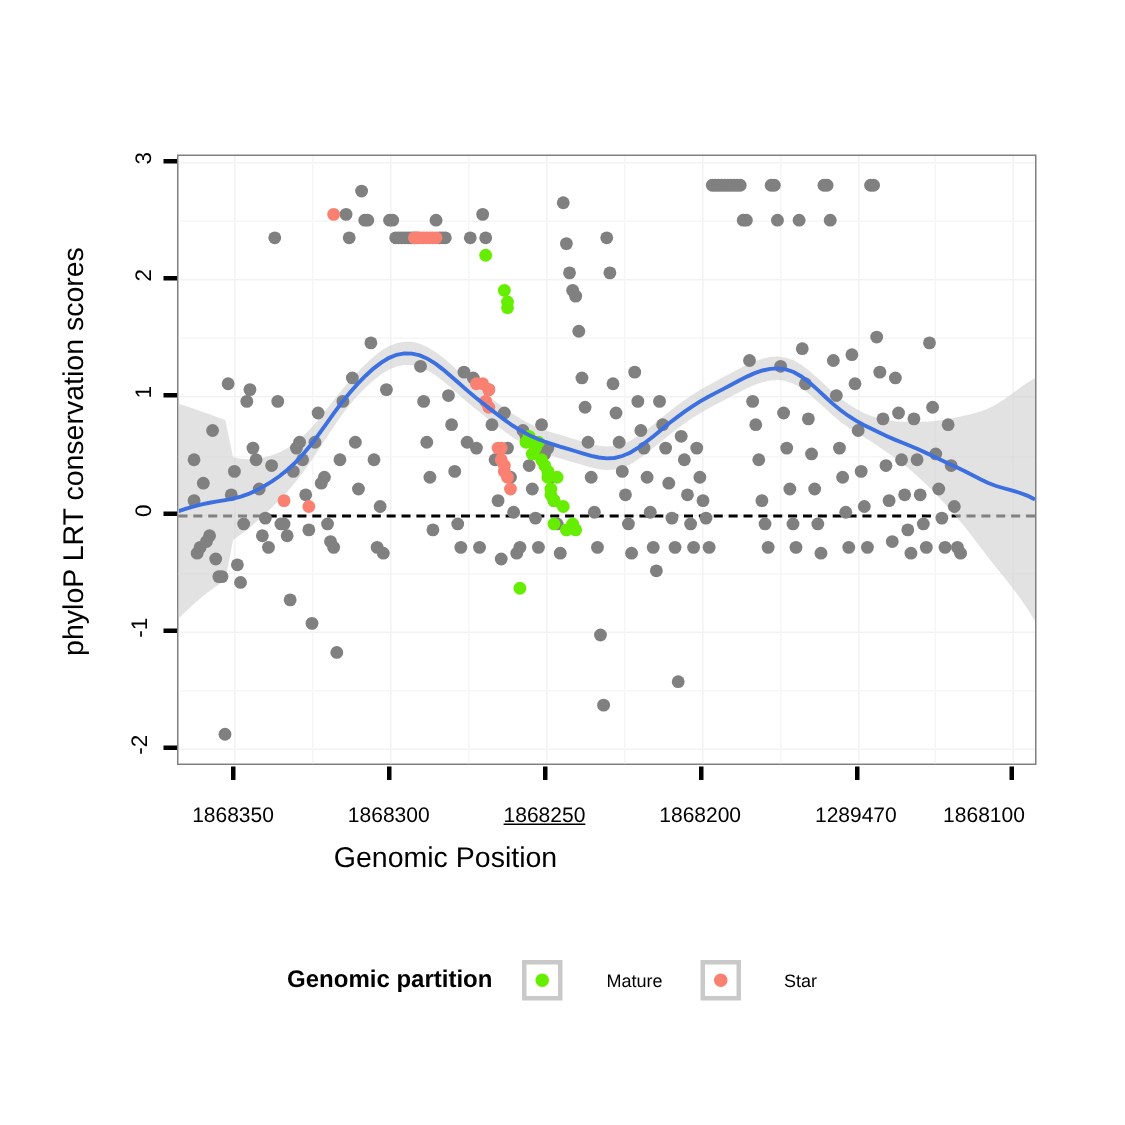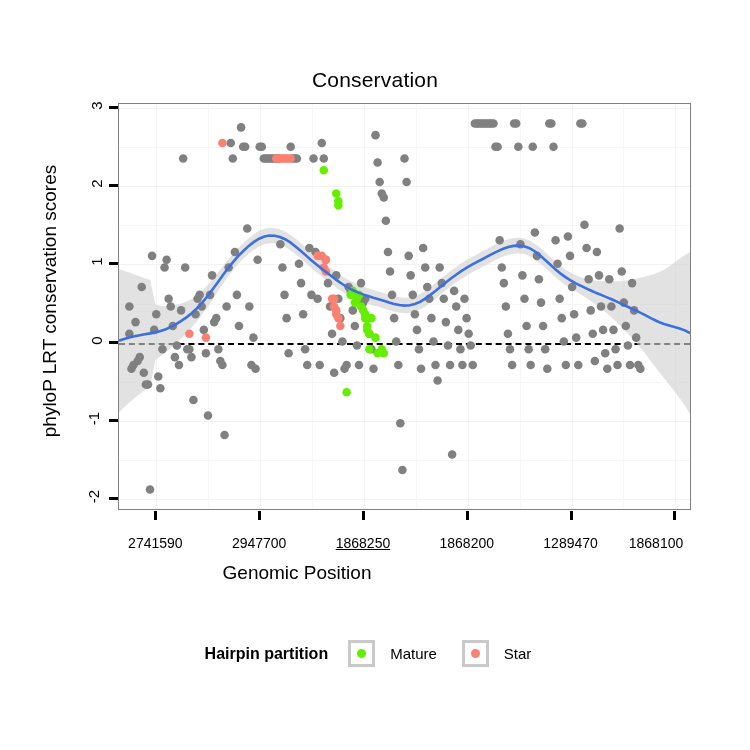--- a/index.html
+++ b/index.html
@@ -73,28 +73,27 @@
     font-size:17px;color:#000;
   }
   .legend-title{font-weight:bold;font-size:16px;margin-right:9px;}
   .legend-key{
     width:27px;height:27px;background:#ffffff;
     border:3px solid #c9c9c9;
     display:flex;align-items:center;justify-content:center;
     box-sizing:border-box;
   }
   .legend-dot{width:9px;height:9px;border-radius:50%;}
-  .legend-label{margin-right:14px;margin-left:4px;font-size:15px;}
+  .legend-label{margin-right:14px;margin-left:18px;font-size:12px;}
 </style>
 </head>
 <body>
 
 <div id="root">
 
-  <div class="chart-title">Conservation</div>
 
   <div class="axis-title-y">phyloP LRT conservation scores</div>
 
   <div id="yticks">
       <div class="ytick-mark" style="top: 497.26px;"></div>
       <div class="ytick-label" style="top: 488.26px;"><span>-2</span></div>
       <div class="ytick-mark" style="top: 418.99px;"></div>
       <div class="ytick-label" style="top: 409.99px;"><span>-1</span></div>
       <div class="ytick-mark" style="top: 340.721px;"></div>
       <div class="ytick-label" style="top: 331.721px;"><span>0</span></div>
@@ -428,37 +427,37 @@
         <circle cx="218.0" cy="211.3" r="4.3" fill="#FA8072"></circle>
         <circle cx="220.1" cy="215.2" r="4.3" fill="#FA8072"></circle>
         <circle cx="222.1" cy="223.1" r="4.3" fill="#FA8072"></circle>
         <circle cx="87.2" cy="234.8" r="4.3" fill="#FA8072"></circle>
         <path d="M0.0 237.9 L5.2 236.2 L10.4 234.7 L15.6 233.4 L20.8 232.3 L26.0 231.4 L31.3 230.5 L36.5 229.5 L41.7 228.2 L46.9 226.4 L52.1 224.0 L57.3 221.2 L62.5 218.0 L67.7 214.4 L72.9 210.2 L78.1 205.4 L83.3 199.8 L88.6 193.5 L93.8 186.5 L99.0 179.3 L104.2 172.0 L109.4 165.0 L114.6 158.6 L119.8 152.7 L125.0 147.4 L130.2 142.6 L135.4 138.6 L140.6 135.4 L145.9 133.2 L151.1 132.2 L156.3 132.4 L161.5 133.6 L166.7 135.9 L171.9 139.1 L177.1 143.1 L182.3 147.5 L187.5 152.1 L192.7 156.7 L197.9 161.1 L203.2 165.3 L208.4 169.4 L213.6 173.4 L218.8 177.3 L224.0 180.9 L229.2 184.1 L234.4 186.9 L239.6 189.3 L244.8 191.3 L250.0 193.0 L255.2 194.7 L260.5 196.2 L265.7 197.8 L270.9 199.4 L276.1 200.9 L281.3 202.0 L286.5 202.6 L291.7 202.3 L296.9 201.0 L302.1 198.8 L307.3 195.6 L312.5 191.8 L317.8 187.7 L323.0 183.4 L328.2 179.1 L333.4 175.1 L338.6 171.3 L343.8 167.7 L349.0 164.4 L354.2 161.5 L359.4 158.7 L364.6 156.0 L369.8 153.2 L375.1 150.4 L380.3 147.8 L385.5 145.5 L390.7 143.7 L395.9 142.6 L401.1 142.3 L406.3 142.9 L411.5 144.7 L416.7 147.7 L421.9 151.6 L427.1 156.2 L432.4 161.1 L437.6 165.9 L442.8 170.2 L448.0 174.0 L453.2 177.3 L458.4 180.2 L463.6 182.8 L468.8 185.3 L474.0 187.7 L479.2 190.0 L484.4 192.1 L489.7 194.3 L494.9 196.5 L500.1 198.9 L505.3 201.4 L510.5 203.8 L515.7 206.3 L520.9 208.7 L526.1 211.2 L531.3 213.9 L536.5 216.6 L541.7 219.1 L547.0 221.1 L552.2 222.6 L557.4 224.0 L562.6 225.6 L567.8 227.5 L573.0 230.1" fill="none" stroke="#3C6FE0" stroke-width="2.6"></path>
       </svg>
   </div>
 
   <div id="xticks">
       <div class="xtick-mark" style="left: 154.37px;"></div>
-      <div class="xtick-label" style="left: 155.37px;">2741590</div>
+      <div class="xtick-label" style="left: 155.37px;">1868350</div>
       <div class="xtick-mark" style="left: 258.174px;"></div>
-      <div class="xtick-label" style="left: 259.174px;">2947700</div>
+      <div class="xtick-label" style="left: 259.174px;">1868300</div>
       <div class="xtick-mark" style="left: 361.978px;"></div>
       <div class="xtick-label" style="left: 362.978px; text-decoration: underline;">1868250</div>
       <div class="xtick-mark" style="left: 465.783px;"></div>
       <div class="xtick-label" style="left: 466.783px;">1868200</div>
       <div class="xtick-mark" style="left: 569.587px;"></div>
       <div class="xtick-label" style="left: 570.587px;">1289470</div>
       <div class="xtick-mark" style="left: 673.391px;"></div>
       <div class="xtick-label" style="left: 656px;">1868100</div>
     </div>
 
   <div class="axis-title-x">Genomic Position</div>
 
   <div class="legend">
-    <span class="legend-title">Hairpin partition</span>
+    <span class="legend-title">Genomic partition</span>
     <span class="legend-key">
       <span class="legend-dot" id="ldot0" style="background: rgb(102, 238, 0);"></span>
     </span>
     <span class="legend-label">Mature</span>
     <span class="legend-key">
       <span class="legend-dot" id="ldot1" style="background: rgb(250, 128, 114);"></span>
     </span>
     <span class="legend-label">Star</span>
   </div>
 

